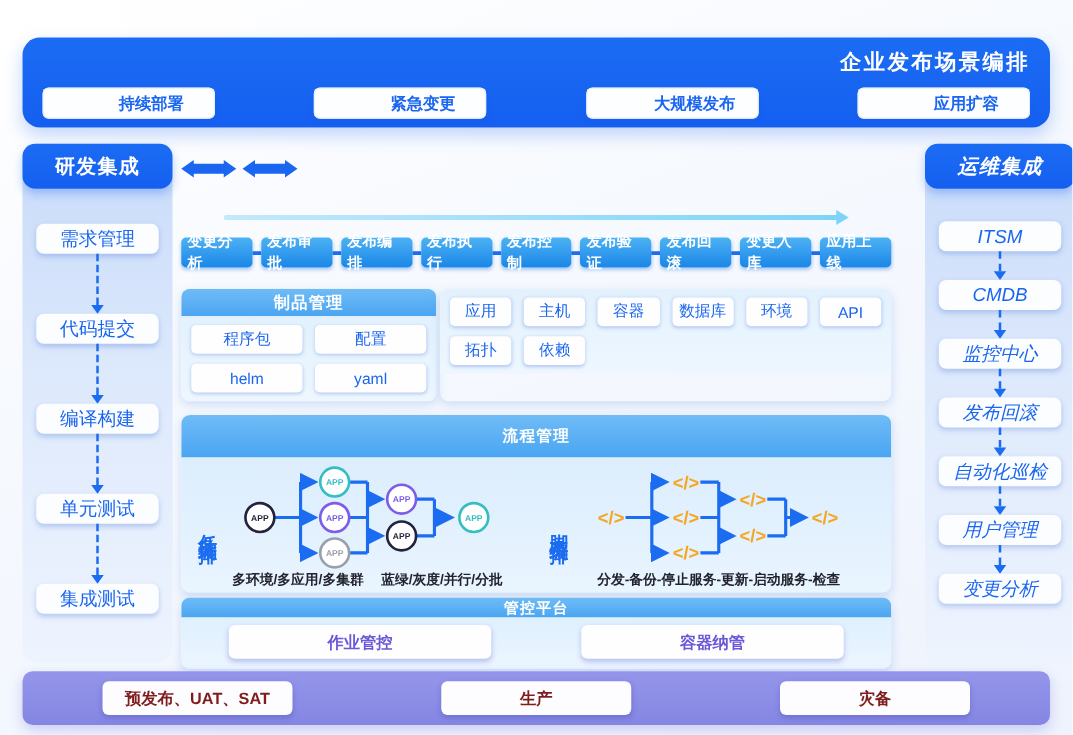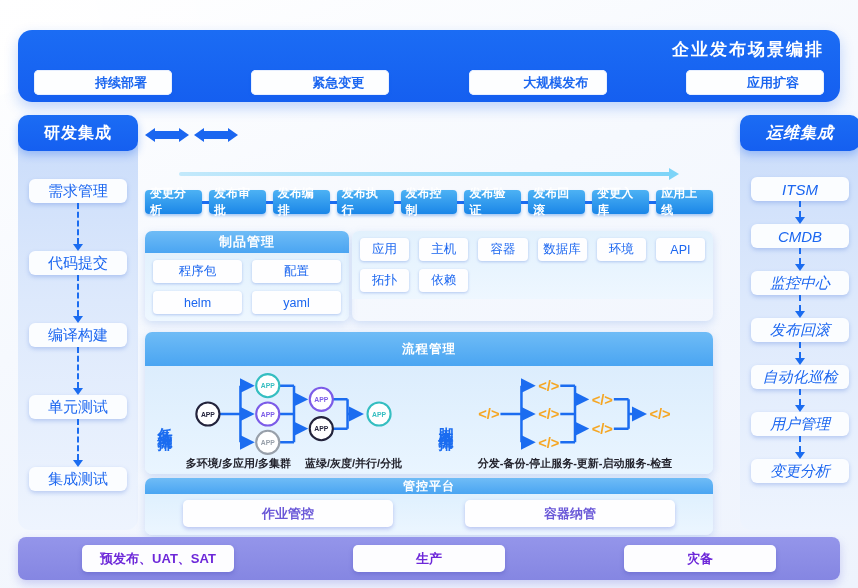--- a/index.html
+++ b/index.html
@@ -96,21 +96,21 @@
                   background:linear-gradient(180deg,#dff0fe,#ecf6ff); }
   .control-btn { width:210px; height:27px; background:#fefeff; border-radius:5px; color:#6a58d8;
                  font-size:13px; font-weight:bold; display:flex; align-items:center;
                  justify-content:center; box-shadow:0 2px 4px rgba(110,120,220,.4); }
 
   
   .bottom-bar { position:absolute; left:18px; top:537px; width:822px; height:43px;
                 background:linear-gradient(180deg,#9495ea,#8586e2); border-radius:8px;
                 display:flex; align-items:center; justify-content:space-between; padding:0 64px;
                 box-shadow:0 4px 10px rgba(110,110,220,.3); }
-  .bottom-btn { width:152px; height:27px; background:#fdfdff; border-radius:5px; color:#6d28d9;
+  .bottom-btn { width:152px; height:27px; background:#fdfdff; border-radius:5px; color:#7f1d1d;
                 font-size:13px; font-weight:bold; display:flex; align-items:center;
                 justify-content:center; box-shadow:0 2px 4px rgba(70,70,180,.35); }
 </style>
 </head>
 <body>
 
 <div class="page">
   <div class="deco-band"></div>
   <div class="edge-circle" style="top:150px"></div>
   <div class="edge-circle" style="top:295px"></div>

